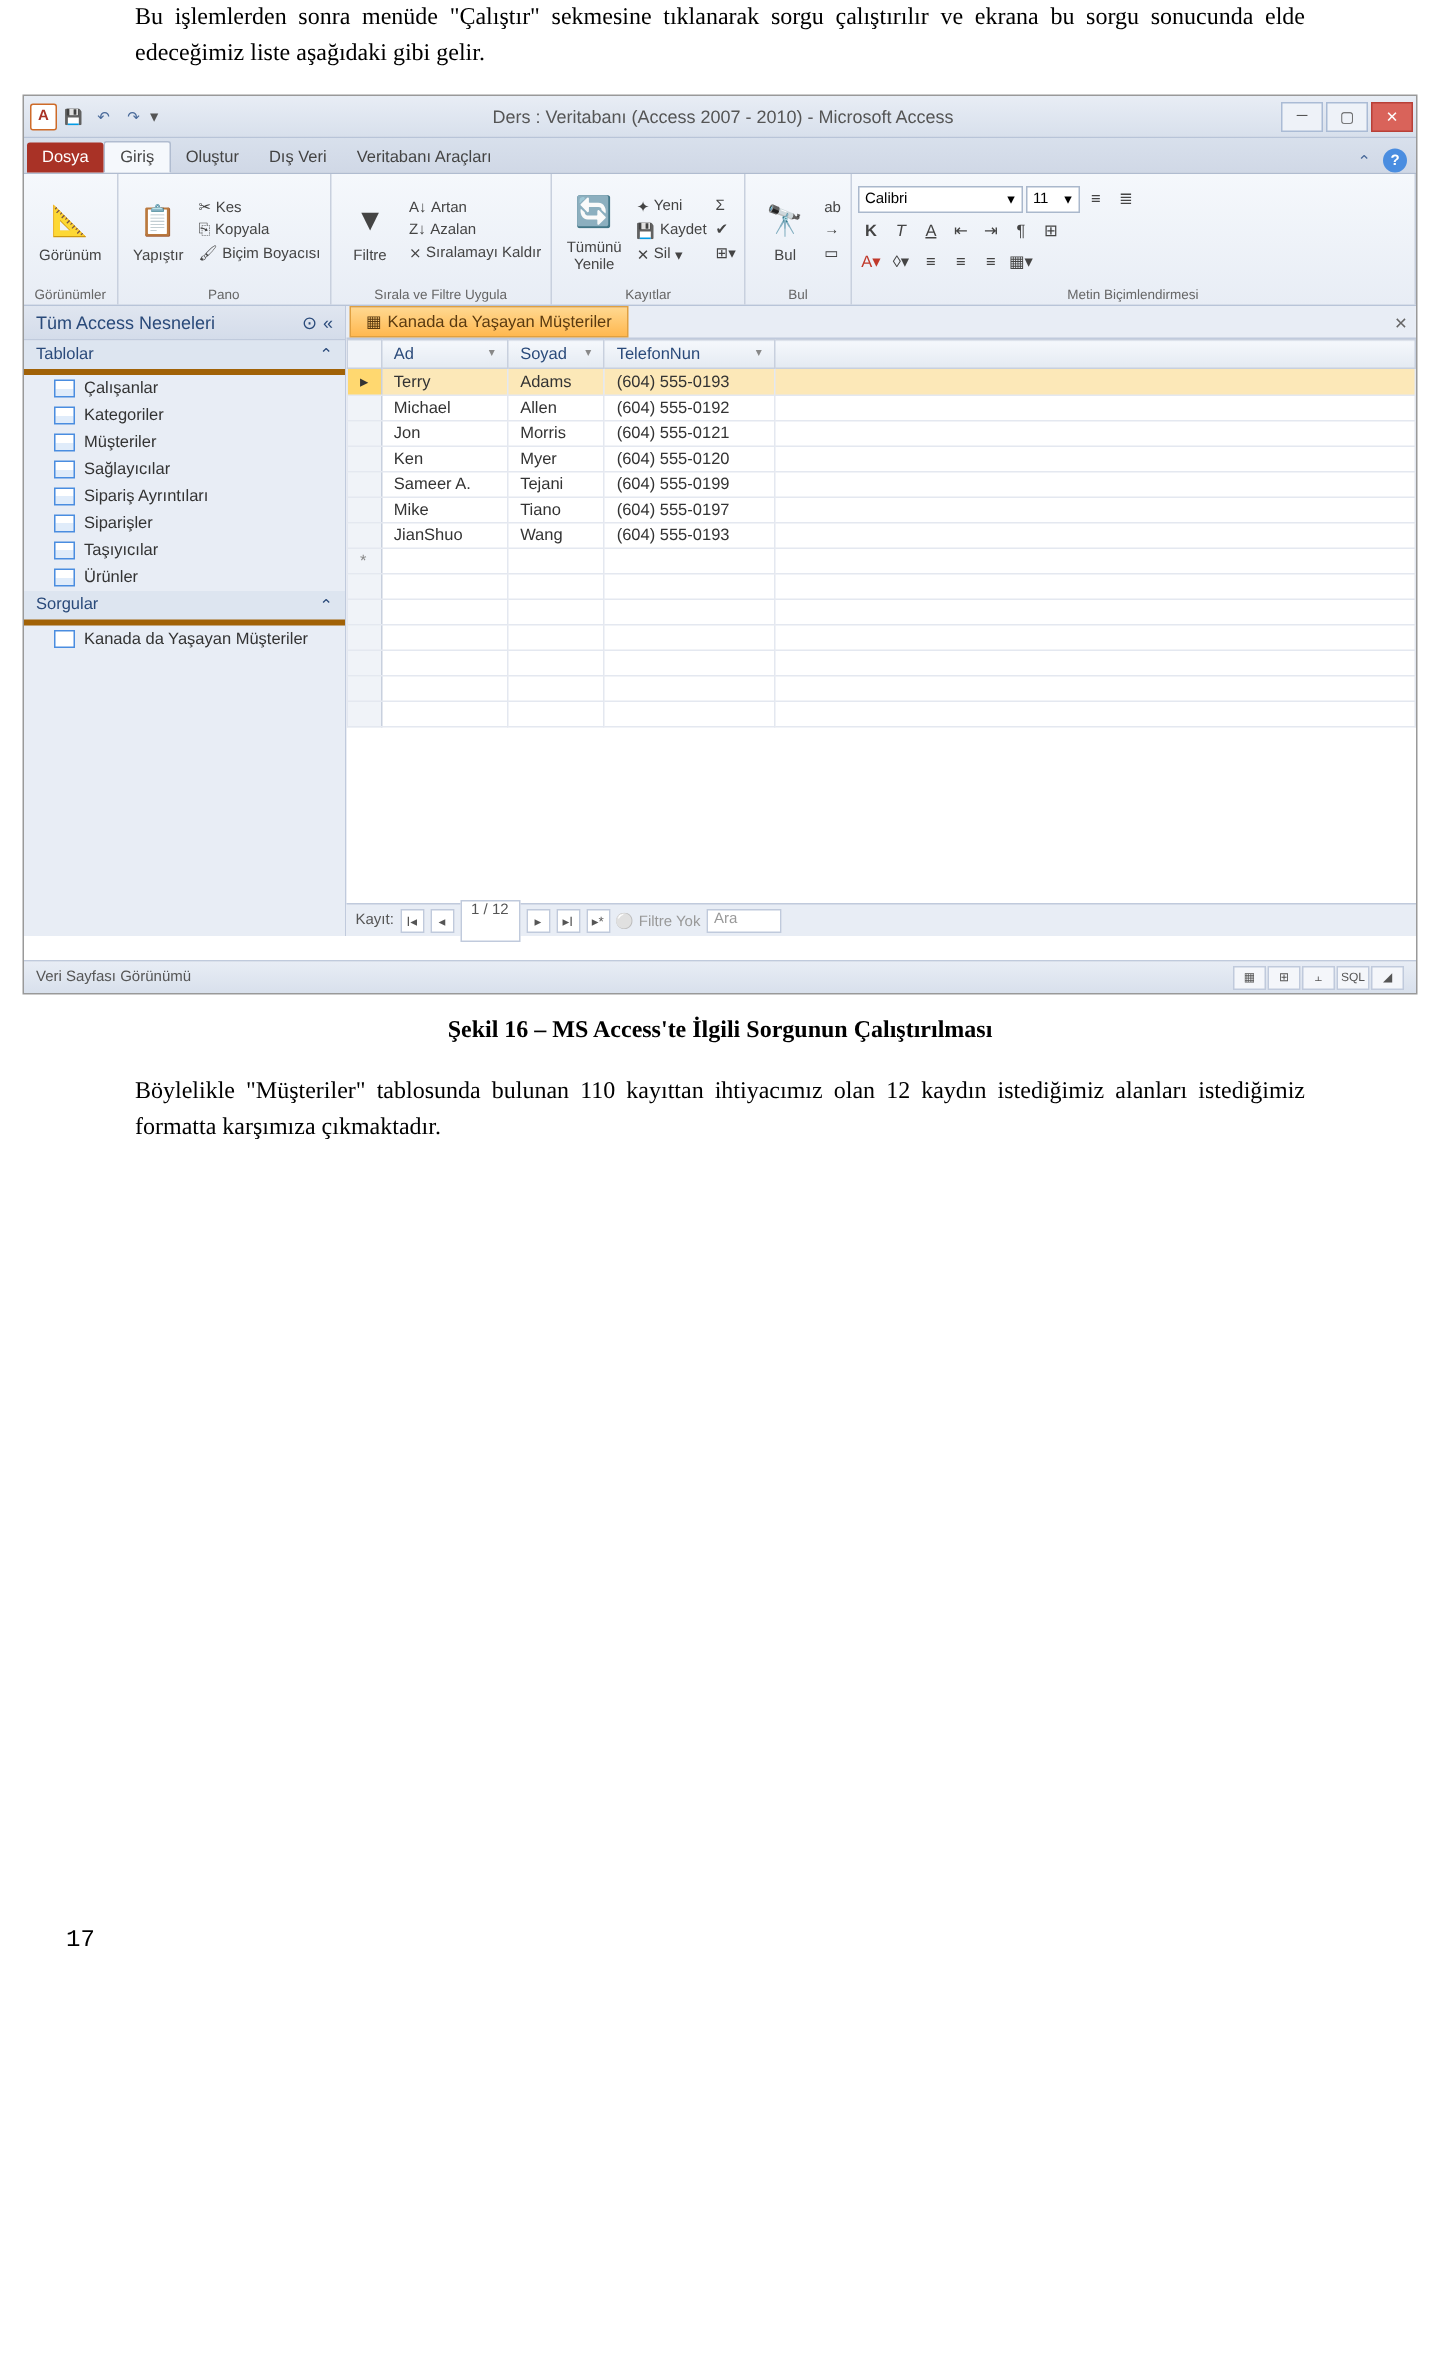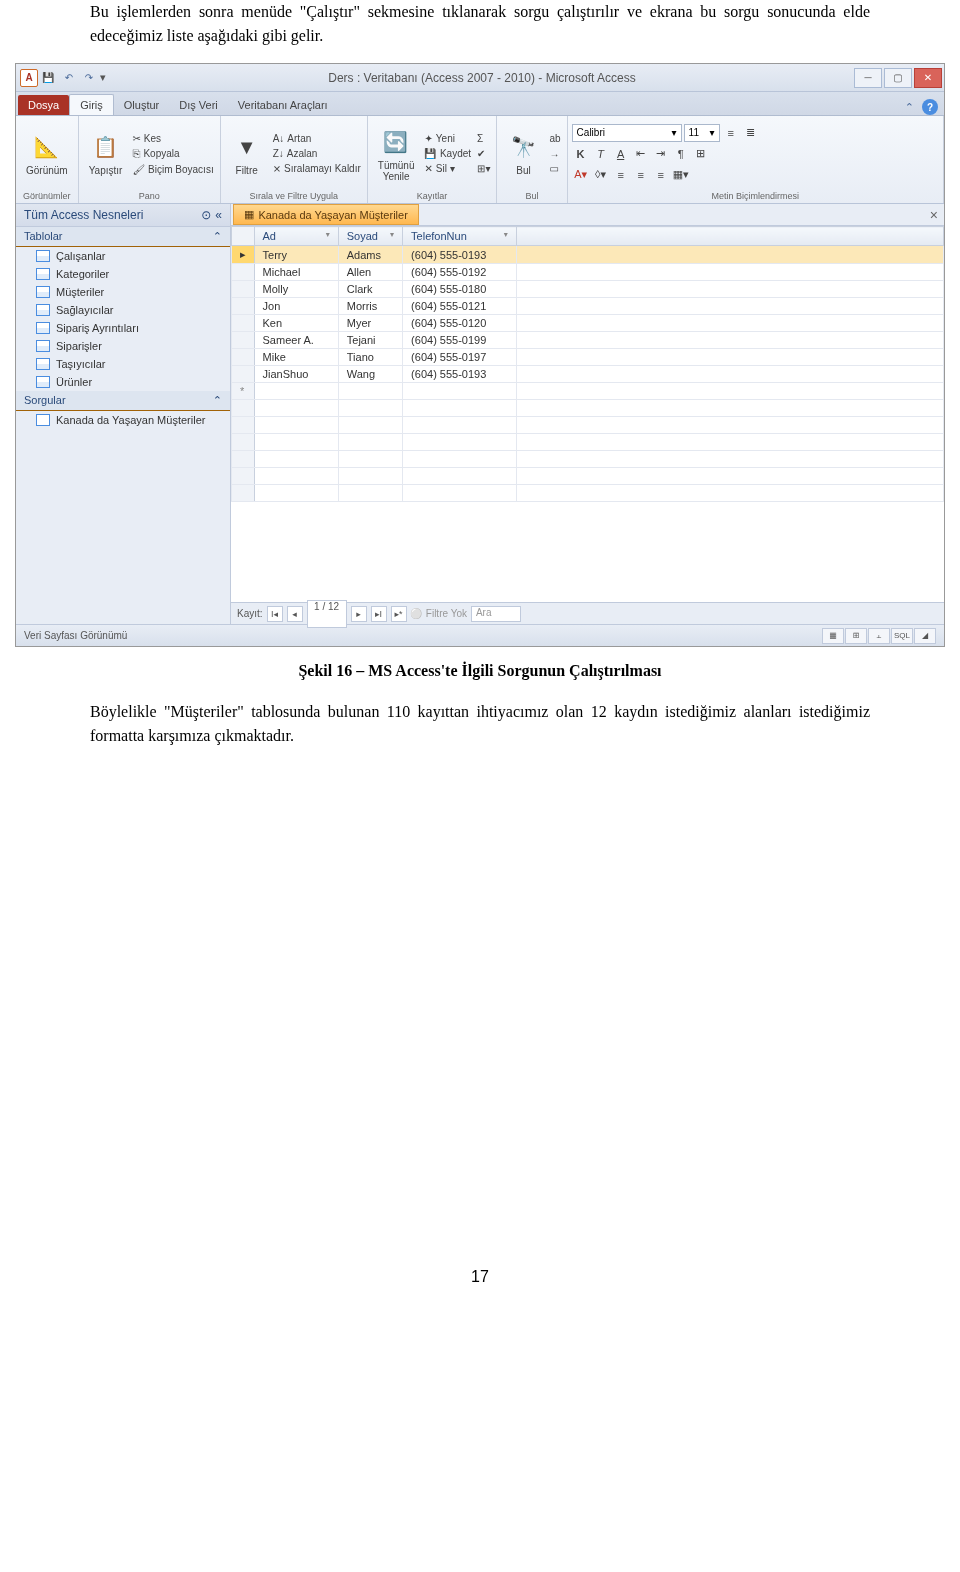--- a/index.html
+++ b/index.html
@@ -31,46 +31,46 @@
 .small-btns { display: flex; flex-direction: column; gap: 2px; font-size: 10px; color: #444; }
 .small-btn { display: flex; align-items: center; gap: 3px; padding: 1px 2px; }
 .font-box { display: flex; flex-direction: column; gap: 3px; }
 .font-row { display: flex; gap: 2px; align-items: center; }
 .font-sel { border: 1px solid #aab8cc; background: #fff; padding: 1px 4px; font-size: 10px; height: 18px; display: flex; align-items: center; }
 .fmt-btn { width: 18px; height: 18px; display: flex; align-items: center; justify-content: center; font-size: 11px; color: #444; }
 .workspace { display: flex; height: 420px; background: #e8edf5; }
 .nav-pane { width: 215px; background: #e8edf5; border-right: 1px solid #c0cadc; display: flex; flex-direction: column; }
 .nav-header { background: linear-gradient(#e0e6f0, #d4dcea); padding: 4px 8px; display: flex; align-items: center; justify-content: space-between; color: #2a4a7a; font-size: 12px; border-bottom: 1px solid #c0cadc; }
 .nav-search-btn { display: flex; gap: 4px; }
-.nav-group-h { background: #dde5f0; padding: 3px 8px; font-size: 11px; color: #2a4a7a; display: flex; justify-content: space-between; border-bottom: 1px solid #a16207; }
+.nav-group-h { background: #dde5f0; padding: 3px 8px; font-size: 11px; color: #2a4a7a; display: flex; justify-content: space-between; border-bottom: 4px solid #a16207; }
 .nav-item { padding: 3px 8px 3px 20px; font-size: 11px; color: #333; display: flex; align-items: center; gap: 6px; }
 .nav-icon-table { width: 14px; height: 12px; border: 1px solid #4a8de0; background: linear-gradient(#fff 50%, #e0ecfa 50%); }
 .nav-icon-query { width: 14px; height: 12px; border: 1px solid #4a8de0; background: #fff; position: relative; }
 .content-area { flex: 1; display: flex; flex-direction: column; background: #fff; }
 .doc-tab { height: 22px; background: #e8edf5; border-bottom: 1px solid #c0cadc; display: flex; align-items: center; }
 .doc-tab-item { background: linear-gradient(#ffd890, #ffb850); border: 1px solid #e0a040; padding: 3px 10px; font-size: 11px; color: #5a3a10; display: flex; align-items: center; gap: 4px; margin-left: 2px; }
 .doc-tab-close { margin-left: auto; margin-right: 6px; color: #666; font-size: 14px; }
 .datasheet { flex: 1; overflow: auto; }
 .ds-table { border-collapse: collapse; width: 100%; font-size: 11px; }
 .ds-table th { background: linear-gradient(#f5f8fc, #e4eaf2); border: 1px solid #c8d0de; padding: 3px 8px; text-align: left; color: #2a4a7a; font-weight: normal; }
 .ds-table th .dd { float: right; color: #888; font-size: 8px; }
 .ds-table td { border: 1px solid #e4e8f0; padding: 2px 8px; color: #333; }
 .ds-table .rowsel { width: 16px; background: #f0f3f8; border-right: 1px solid #c8d0de; }
 .ds-table tr.selected td { background: #fce8b8; }
 .ds-table tr.selected td:first-of-type { background: #ffd870; }
 .ds-table .new-row td { color: #888; }
 .record-nav { height: 22px; background: #e8edf5; border-top: 1px solid #c0cadc; display: flex; align-items: center; padding: 0 6px; gap: 4px; font-size: 10px; color: #555; }
 .rn-btn { width: 16px; height: 16px; display: flex; align-items: center; justify-content: center; border: 1px solid #c0cadc; background: #fff; font-size: 9px; }
 .rn-input { width: 40px; height: 28px; border: 1px solid #c0cadc; background: #fff; text-align: center; }
 .rn-search { width: 50px; height: 16px; border: 1px solid #c0cadc; background: #fff; padding: 0 4px; color: #999; }
-.status-bar { height: 22px; background: linear-gradient(#e8edf5, #d8e0ec); border-top: 1px solid #c0cadc; display: flex; align-items: center; padding: 0 8px; font-size: 10px; color: #555; }
+.status-bar { height: 22px; background: linear-gradient(#e8edf5, #d8e0ec); border-top: 1px solid #c0cadc; display: flex; align-items: center; padding: 0 8px; font-size: 10px; color: #555; margin-top: 16px; }
 .view-btns { margin-left: auto; display: flex; gap: 1px; }
 .vb { width: 22px; height: 16px; border: 1px solid #c0cadc; background: #f4f6fa; display: flex; align-items: center; justify-content: center; font-size: 8px; }
 .caption { text-align: center; font-weight: bold; font-family: 'Times New Roman', serif; font-size: 16px; margin: 15px 0 20px 0; }
-.page-num { text-align: center; font-family: Liberation Sans, sans-serif; font-size: 16px; margin-top: 520px; }
+.page-num { text-align: left; font-family: Liberation Mono, monospace; font-size: 16px; margin-top: 520px; margin-left: 44px; }
 </style>
 </head>
 <body>
 
 <div class="doc-text">
   <p class="doc-para">Bu işlemlerden sonra menüde "Çalıştır" sekmesine tıklanarak sorgu çalıştırılır ve ekrana bu sorgu sonucunda elde edeceğimiz liste aşağıdaki gibi gelir.</p>
 </div>
 
 <div class="screenshot">
 
@@ -342,27 +342,20 @@
               </tr>
               <tr>
                 <td class="rowsel"></td>
                 <td>Michael</td>
                 <td>Allen</td>
                 <td>(604) 555-0192</td>
                 <td></td>
               </tr>
               <tr>
                 <td class="rowsel"></td>
-                <td>Molly</td>
-                <td>Clark</td>
-                <td>(604) 555-0180</td>
-                <td></td>
-              </tr>
-              <tr>
-                <td class="rowsel"></td>
                 <td>Jon</td>
                 <td>Morris</td>
                 <td>(604) 555-0121</td>
                 <td></td>
               </tr>
               <tr>
                 <td class="rowsel"></td>
                 <td>Ken</td>
                 <td>Myer</td>
                 <td>(604) 555-0120</td>

